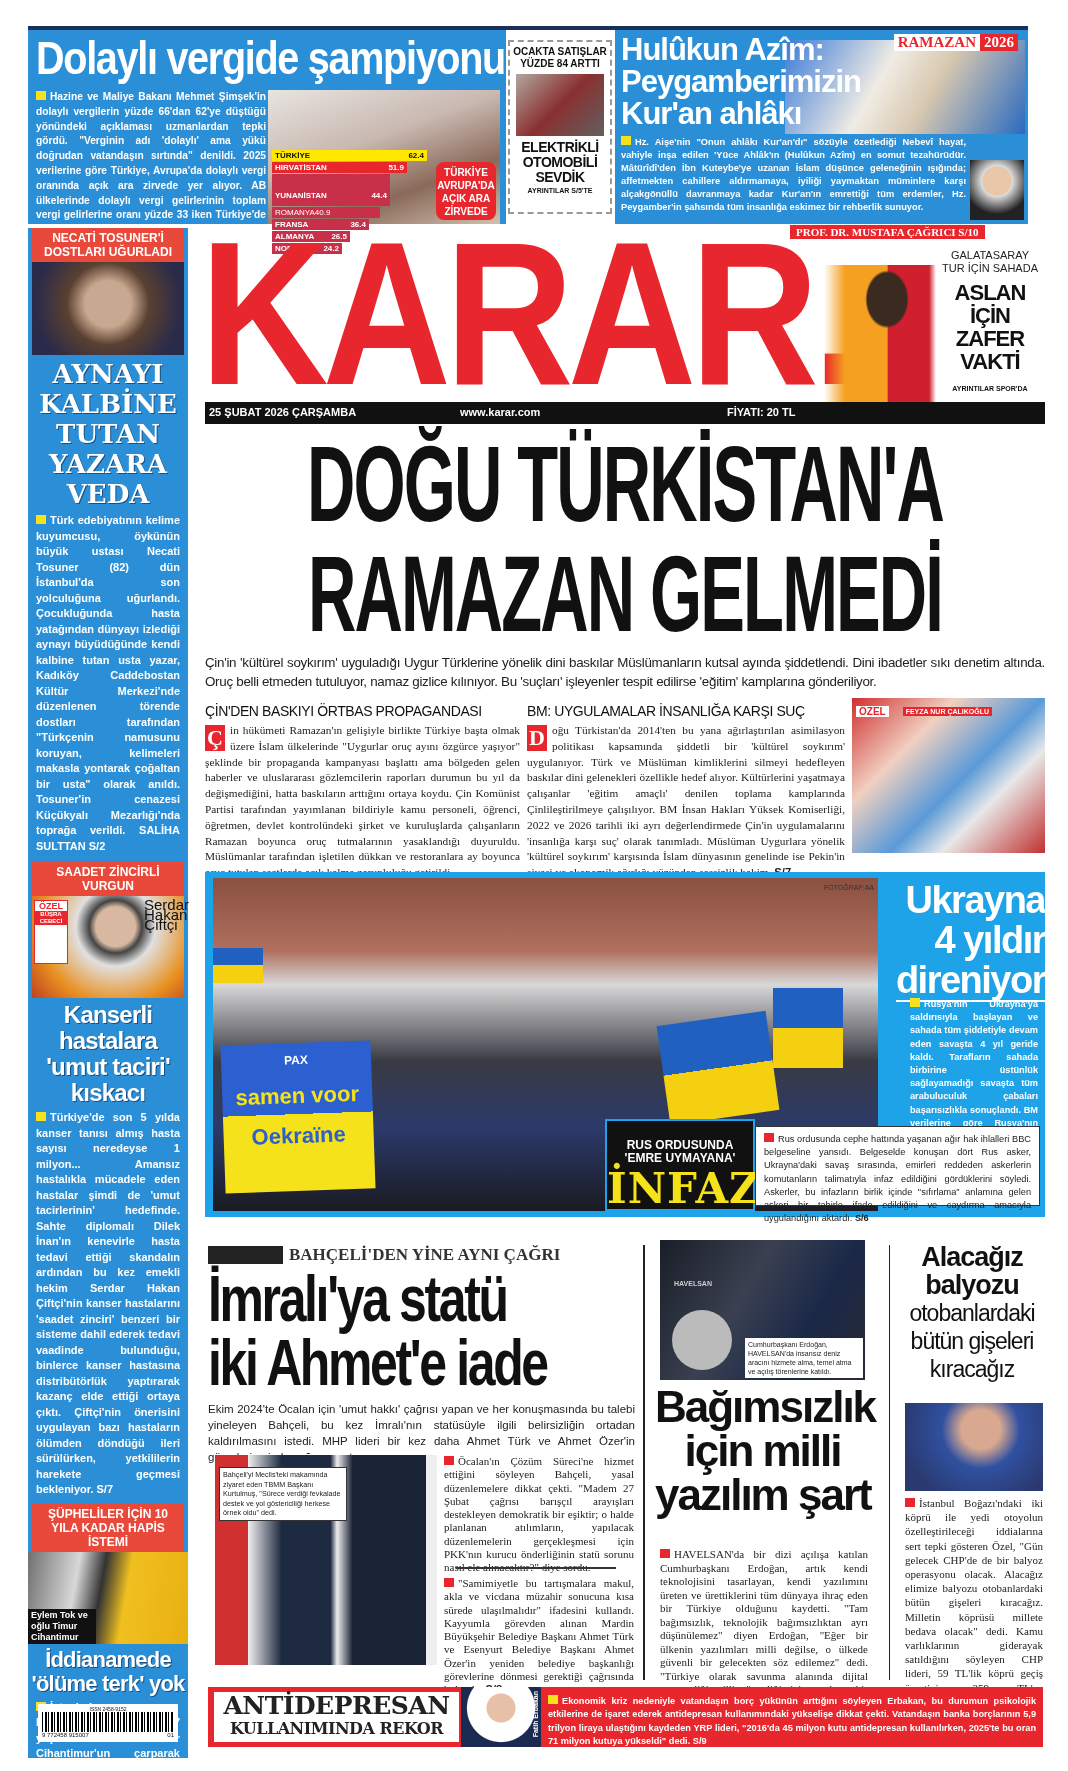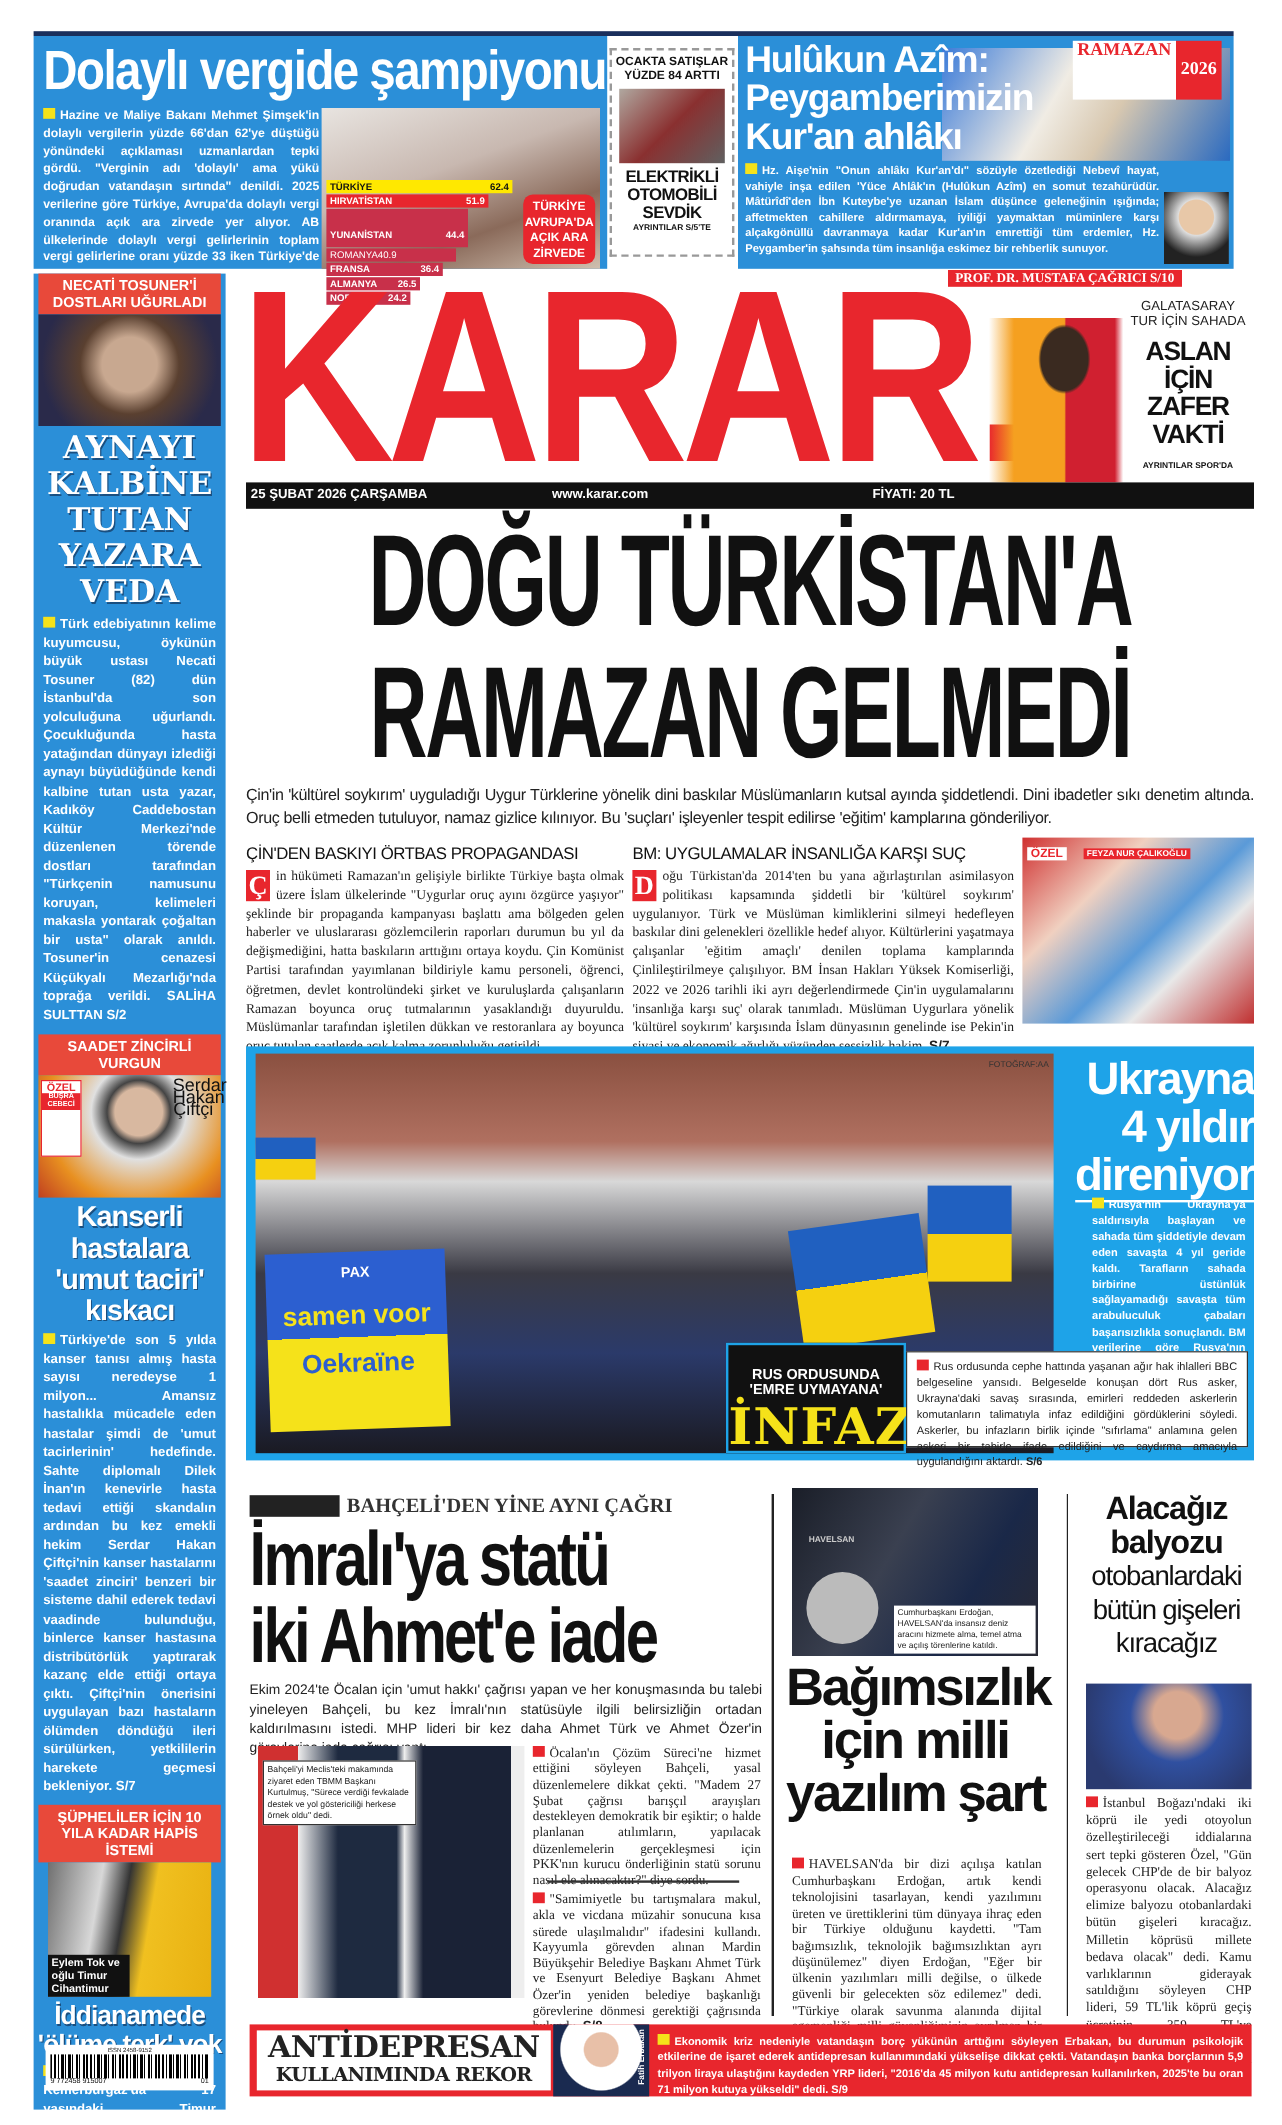--- a/index.html
+++ b/index.html
@@ -85,21 +85,21 @@
   <div style="font-weight:bold;font-size:10px;line-height:12px;text-align:center;padding-top:4px">OCAKTA SATIŞLAR YÜZDE 84 ARTTI</div>
   <div style="margin:4px 6px;height:62px;background:linear-gradient(135deg,#b0a8a0,#8a3030 50%,#606060)"></div>
   <div style="font-weight:bold;font-size:14px;line-height:15px;text-align:center;letter-spacing:-0.5px">ELEKTRİKLİ OTOMOBİLİ SEVDİK</div>
   <div style="font-size:7px;font-weight:bold;text-align:center;margin-top:2px">AYRINTILAR S/5'TE</div>
 </div>
 
 <div class="abs blue" id="top-right">
   <div class="abs" style="left:170px;top:10px;width:240px;height:94px;background:linear-gradient(120deg,#3a7ad8,#f0ece4 40%,#d8c8b0 60%,#2a6ac0)"></div>
   <div class="abs" style="right:10px;top:4px;display:flex">
     <span style="background:#fff;color:#e8262d;font-family:'Liberation Serif',serif;font-weight:bold;font-size:15px;padding:0 4px">RAMAZAN</span>
-    <span style="background:#e8262d;color:#fff;font-family:'Liberation Serif',serif;font-weight:bold;font-size:15px;padding:16px 4px">2026</span>
+    <span style="background:#e8262d;color:#fff;font-family:'Liberation Serif',serif;font-weight:bold;font-size:15px;padding:0 4px">2026</span>
   </div>
   <div class="abs wt" style="left:6px;top:4px;font-weight:bold;font-size:31px;line-height:32px;letter-spacing:-1px;white-space:nowrap">
     <div>Hulûkun Azîm:</div>
     <div>Peygamberimizin</div>
     <div>Kur'an ahlâkı</div>
   </div>
   <div class="abs wt" style="left:6px;top:106px;width:345px;font-weight:bold;font-size:9.3px;line-height:13px;text-align:justify"><span class="bullet"></span><span>Hz. Aişe'nin "Onun ahlâkı Kur'an'dı" sözüyle özetlediği Nebevî hayat, vahiyle inşa edilen 'Yüce Ahlâk'ın (Hulûkun Azîm) en somut tezahürüdür. Mâtürîdî'den İbn Kuteybe'ye uzanan İslam düşünce geleneğinin ışığında; affetmekten cahillere aldırmamaya, iyiliği yaymaktan müminlere karşı alçakgönüllü davranmaya kadar Kur'an'ın emrettiği tüm erdemler, Hz. Peygamber'in şahsında tüm insanlığa eskimez bir rehberlik sunuyor.</span></div>
   <div class="abs" style="left:355px;top:130px;width:54px;height:60px;background:radial-gradient(circle at 50% 35%,#e8c8a8 30%,#ddd 32%,#222 70%)"></div>
 </div>
 <div class="abs" style="left:790px;top:225px;background:#e8262d;color:#fff;font-family:'Liberation Serif',serif;font-weight:bold;font-size:11px;padding:0 6px;line-height:14px">PROF. DR. MUSTAFA ÇAĞRICI S/10</div>
@@ -132,21 +132,21 @@
       <div>Kanserli</div>
       <div>hastalara</div>
       <div>'umut taciri'</div>
       <div>kıskacı</div>
     </div>
     <div class="lc-body" style="margin-top:4px"><span class="bullet"></span><span>Türkiye'de son 5 yılda kanser tanısı almış hasta sayısı neredeyse 1 milyon... Amansız hastalıkla mücadele eden hastalar şimdi de 'umut tacirlerinin' hedefinde. Sahte diplomalı Dilek İnan'ın kenevirle hasta tedavi ettiği skandalın ardından bu kez emekli hekim Serdar Hakan Çiftçi'nin kanser hastalarını 'saadet zinciri' benzeri bir sisteme dahil ederek tedavi vaadinde bulunduğu, binlerce kanser hastasına distribütörlük yaptırarak kazanç elde ettiği ortaya çıktı. Çiftçi'nin önerisini uygulayan bazı hastaların ölümden döndüğü ileri sürülürken, yetkililerin harekete geçmesi bekleniyor. S/7</span></div>
   </div>
 
   <div style="margin-top:6px">
     <div class="tag-red" style="margin:0 4px">ŞÜPHELİLER İÇİN 10 YILA KADAR HAPİS İSTEMİ</div>
-    <div style="position:relative;height:112px;margin:0 12px;background:linear-gradient(100deg,#707070,#d8d8d8 30%,#333 45%,#f0c020 60%,#e8b010)">
+    <div style="position:relative;height:92px;margin:0 0;background:linear-gradient(100deg,#707070,#d8d8d8 30%,#333 45%,#f0c020 60%,#e8b010)">
       <div class="abs" style="left:0;bottom:0;background:#111;color:#fff;font-size:9px;font-weight:bold;line-height:11px;padding:1px 3px;width:68px">Eylem Tok ve oğlu Timur Cihantimur</div>
     </div>
     <div class="lc-head" style="font-family:'Liberation Sans',sans-serif;font-size:22px;line-height:24px;margin-top:4px;letter-spacing:-0.8px">
       <div>İddianamede</div>
       <div>'ölüme terk' yok</div>
     </div>
     <div class="lc-body" style="margin-top:4px"><span class="bullet"></span><span>İstanbul Kemerburgaz'da 17 yaşındaki Timur Cihantimur'un çarparak Oğuz Murat Aci'nin ölümüne yol açtığı kazaya ilişkin yürütülen soruşturma tamamlandı. Şüpheli Timur Cihantimur'u olay yerinden kaçıran anne Eylem Tok ile baba Bülent Cihantimur hakkında 10 yıla kadar hapis talep edildi. Baba Özer Aci, "Oğlum kan kaybından öldü. İddianameye ölüme terk de konulmalı" dedi. S/3</span></div>
   </div>
 
   <div class="abs" style="left:10px;bottom:16px;width:140px;height:38px;background:#fff;padding:2px 4px">

